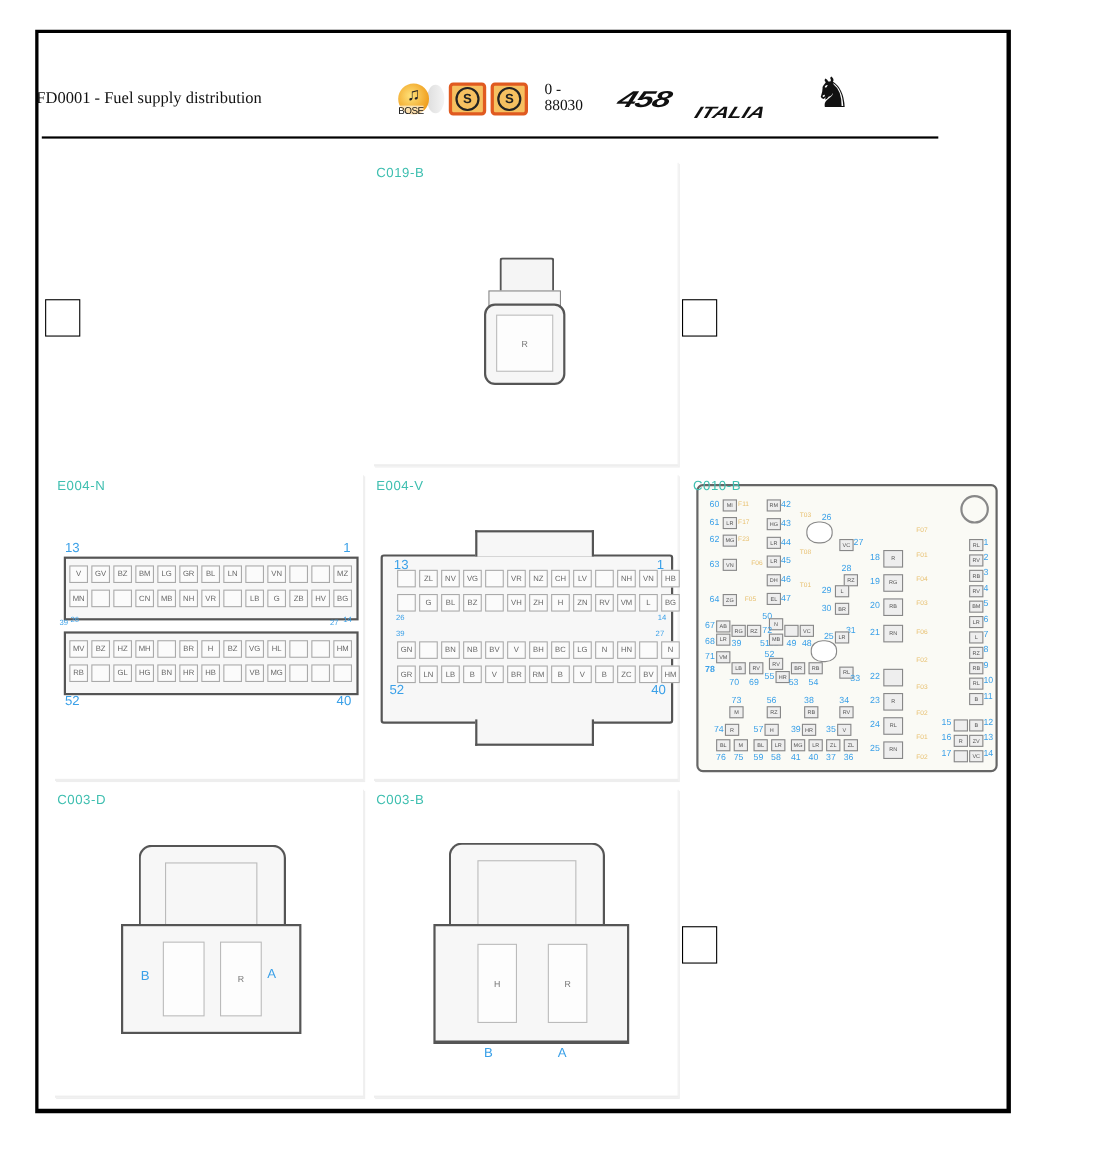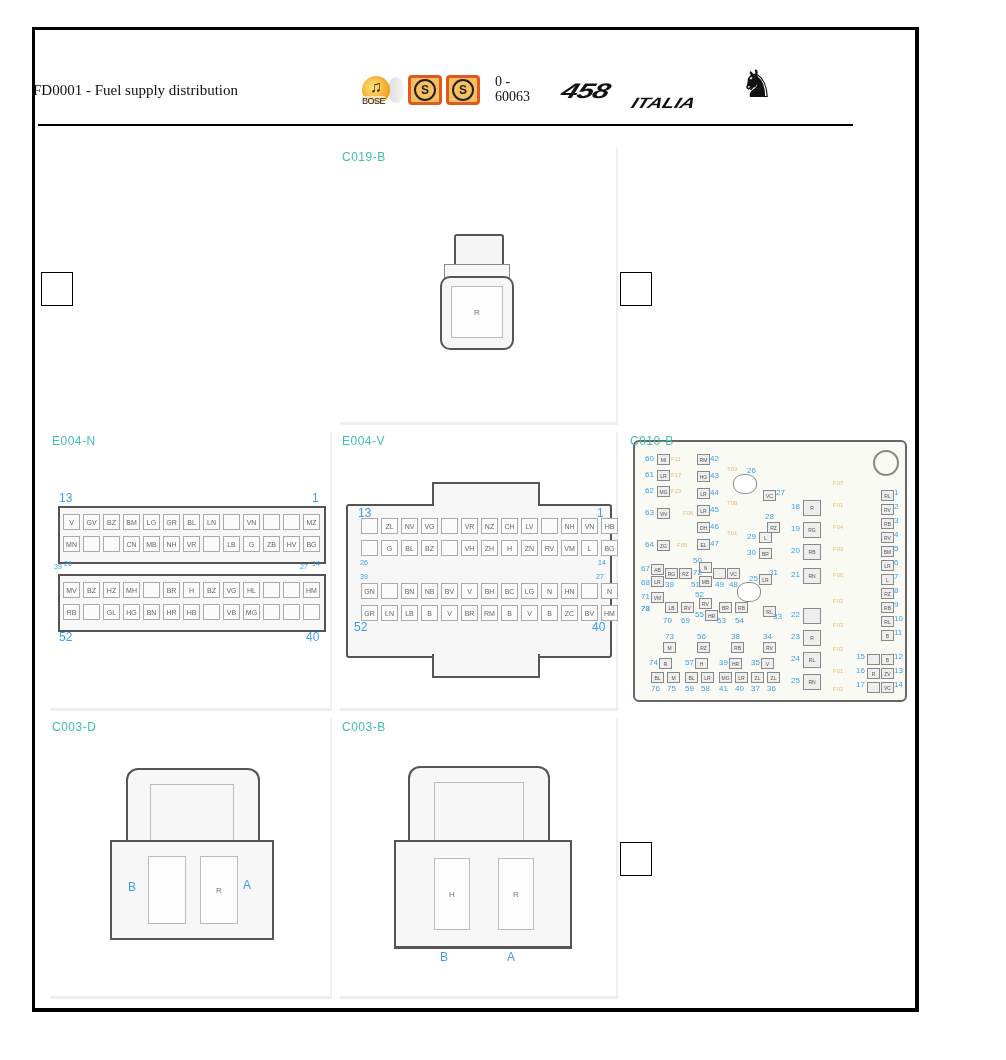--- a/index.html
+++ b/index.html
@@ -55,21 +55,21 @@
   <div class="ic ic-s">
       <div class="circ">S</div>
     </div>
   <div class="ic ic-s">
       <div class="circ">S</div>
     </div>
 </div>
 
 <div class="range">
   <div>0 -</div>
-  <div>60063</div>
+  <div>88030</div>
 </div>
 
 <div class="logo">
   <span class="num">458</span>
   <span class="word">ITALIA</span>
   <span class="horse">♞</span>
 </div>
 
 <div class="hdr-rule"></div>
 

